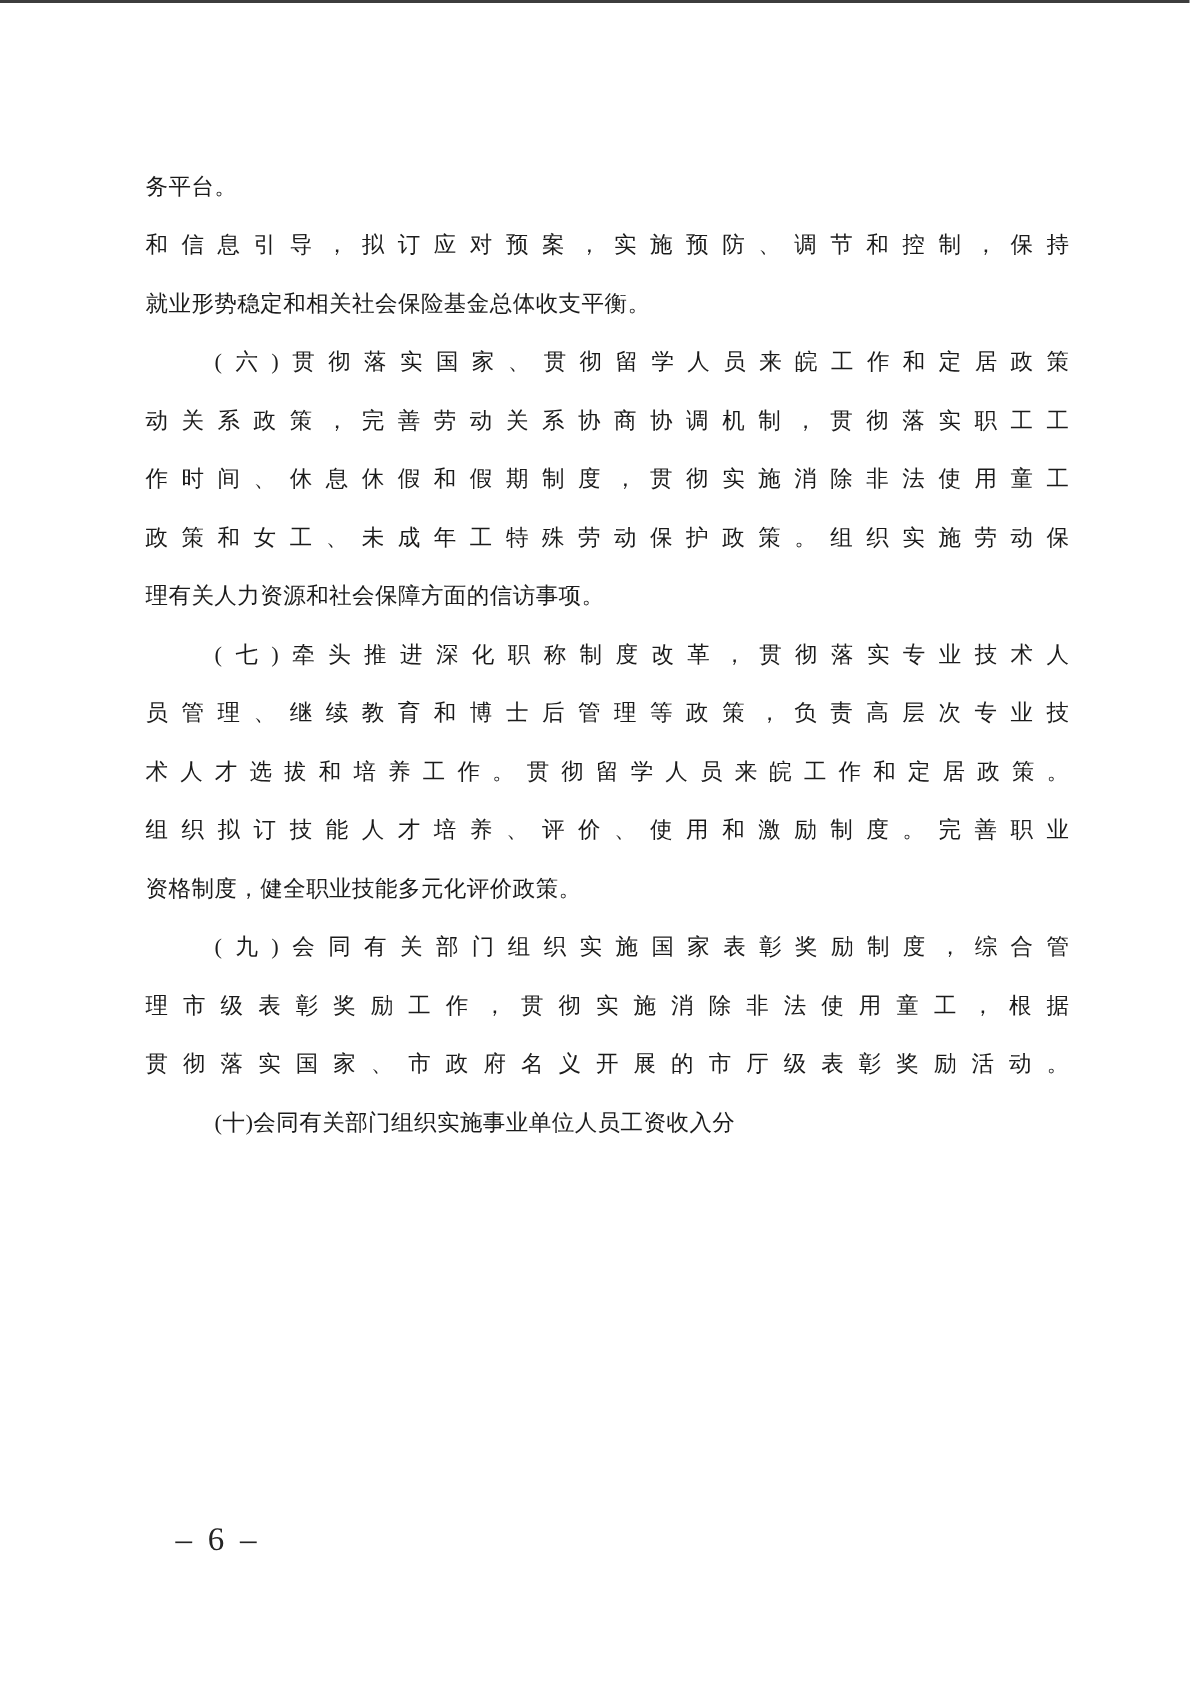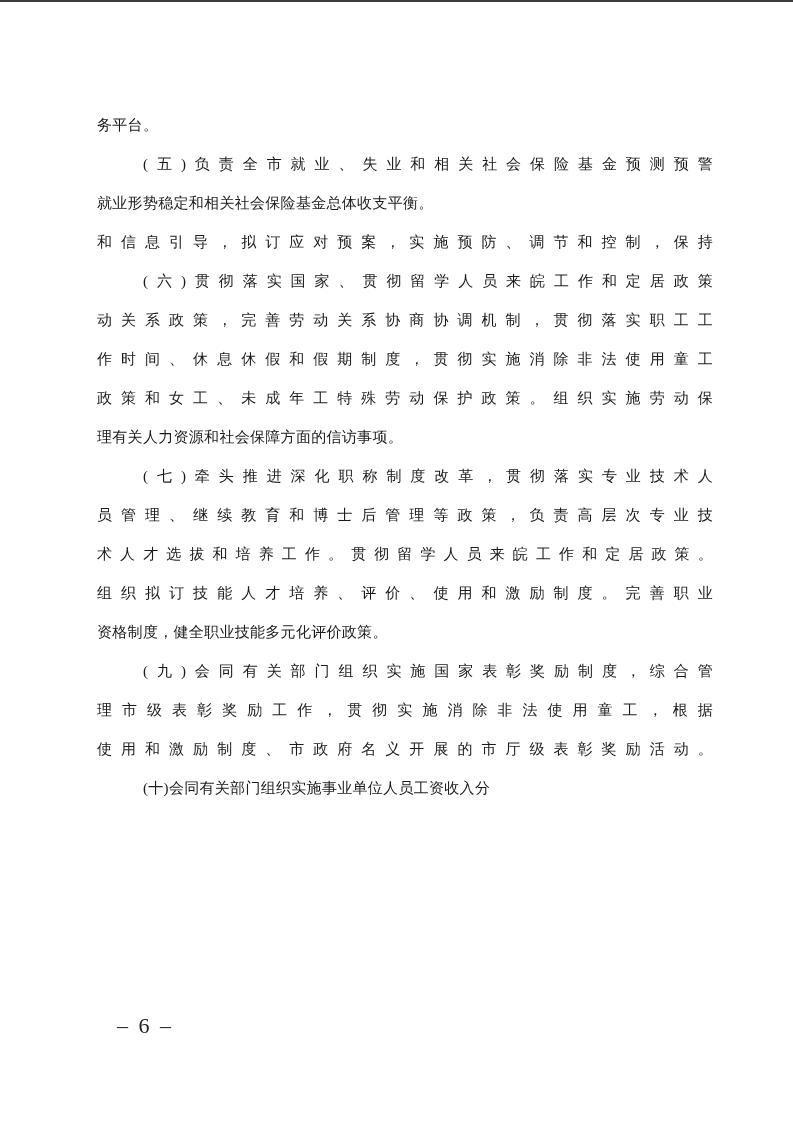--- a/index.html
+++ b/index.html
@@ -68,41 +68,40 @@
 </head>
 <body>
 
 <div class="page">
   <div class="top-edge"></div>
   <div class="document-body">
       <div class="paragraph">
         <div class="text-line">务平台。</div>
       </div>
       <div class="paragraph">
-        <div class="text-line full indent">(五)负责全市就业、失业和相关社会保险基金预测预警</div>
+        <div class="text-line full">和信息引导，拟订应对预案，实施预防、调节和控制，保持</div>
         <div class="text-line">就业形势稳定和相关社会保险基金总体收支平衡。</div>
-        <div class="text-line full">和信息引导，拟订应对预案，实施预防、调节和控制，保持</div>
       </div>
       <div class="paragraph">
         <div class="text-line full indent">(六)贯彻落实国家、贯彻留学人员来皖工作和定居政策</div>
         <div class="text-line full">动关系政策，完善劳动关系协商协调机制，贯彻落实职工工</div>
         <div class="text-line full">作时间、休息休假和假期制度，贯彻实施消除非法使用童工</div>
         <div class="text-line full">政策和女工、未成年工特殊劳动保护政策。组织实施劳动保</div>
         <div class="text-line">理有关人力资源和社会保障方面的信访事项。</div>
       </div>
       <div class="paragraph">
         <div class="text-line full indent">(七)牵头推进深化职称制度改革，贯彻落实专业技术人</div>
         <div class="text-line full">员管理、继续教育和博士后管理等政策，负责高层次专业技</div>
         <div class="text-line full">术人才选拔和培养工作。贯彻留学人员来皖工作和定居政策。</div>
         <div class="text-line full">组织拟订技能人才培养、评价、使用和激励制度。完善职业</div>
         <div class="text-line">资格制度，健全职业技能多元化评价政策。</div>
       </div>
       <div class="paragraph">
         <div class="text-line full indent">(九)会同有关部门组织实施国家表彰奖励制度，综合管</div>
         <div class="text-line full">理市级表彰奖励工作，贯彻实施消除非法使用童工，根据</div>
-        <div class="text-line full">使用和激励制度、市政府名义开展的市厅级表彰奖励活动。</div>
+        <div class="text-line full">贯彻落实国家、市政府名义开展的市厅级表彰奖励活动。</div>
       </div>
       <div class="paragraph">
         <div class="text-line indent">(十)会同有关部门组织实施事业单位人员工资收入分</div>
       </div>
     </div>
   <div class="page-number">– 6 –</div>
 </div>
 
 </body></html>

